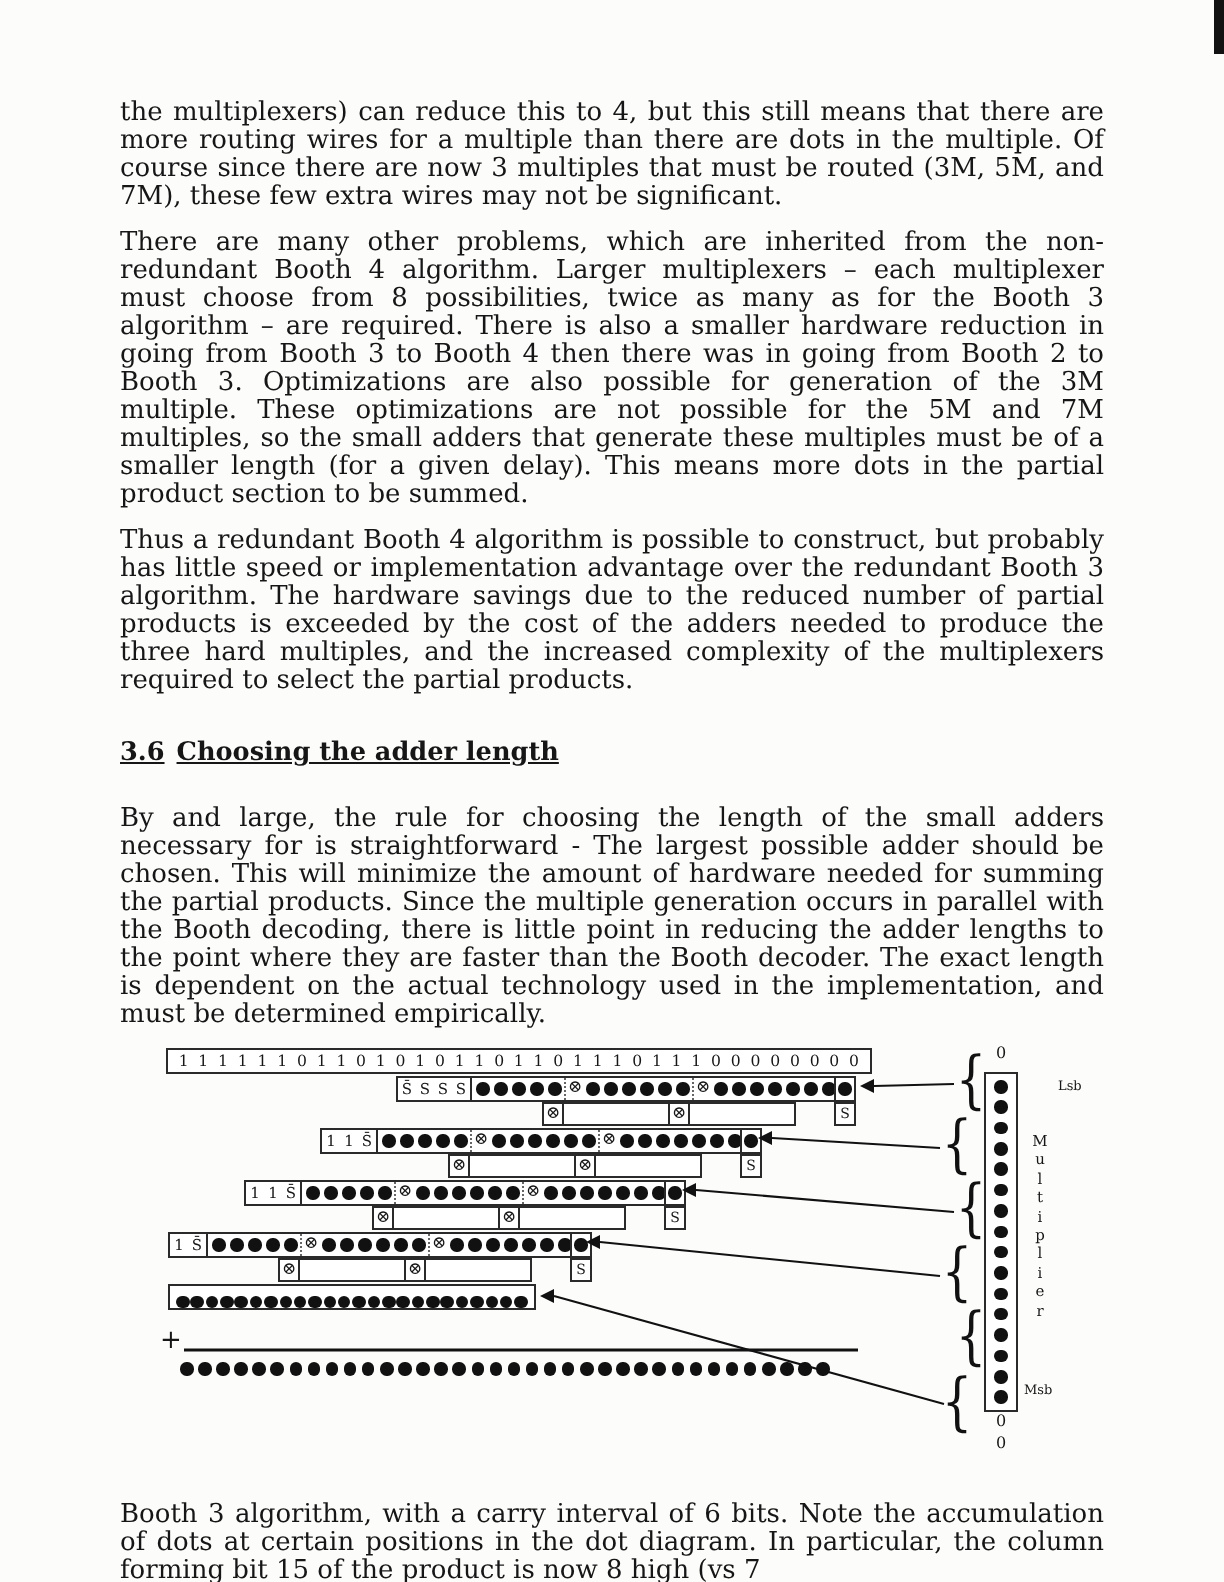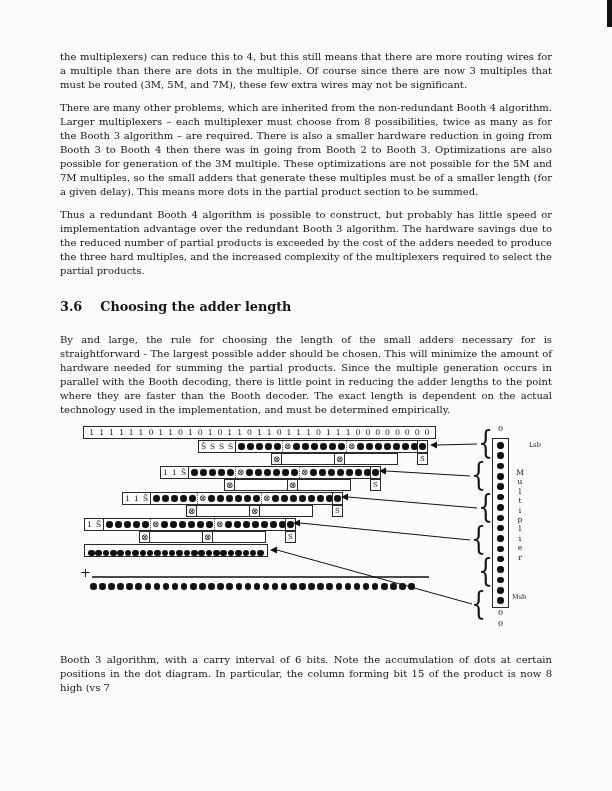--- a/index.html
+++ b/index.html
@@ -1,21 +1,21 @@
 <!DOCTYPE html>
 <html><head>
 <meta charset="utf-8">
 <style>
   html,body{margin:0;padding:0;background:#e8e8e8;}
   .page{position:relative;width:612px;height:791px;margin:0 auto;background:#fcfcfb;
         overflow:hidden;font-family:"DejaVu Serif",serif;color:#161616;}
   .scanmark{position:absolute;top:0;right:0;width:5px;height:27px;background:#121212;}
   .content{position:absolute;left:60px;top:50px;width:492px;}
-  .content p{margin:0 0 9px 0;font-size:10px;line-height:14px;text-align:justify;}
-  h2.sect{font-size:12.8px;font-weight:bold;margin:21px 0 19px 0;display:flex;gap:18px;}
+  .content p{margin:0 0 9px 0;font-size:13px;line-height:14px;text-align:justify;}
+  h2.sect{font-size:12.8px;font-weight:bold;margin:21px 0 19px 0;display:flex;gap:6px;text-decoration:underline;}
   .caption{text-align:center;font-size:10.6px;margin-top:7px;}
   
   .fig{position:relative;height:216px;margin:5px 0 0 20px;font-family:"DejaVu Serif",serif;}
   .fbox{position:absolute;box-sizing:border-box;border:1px solid #2a2a2a;background:#fff;
         display:flex;align-items:center;}
   .cell{flex:0 0 9px;width:9px;height:11px;display:flex;align-items:center;justify-content:center;
         font-size:7.5px;line-height:11px;}
   .bitcell{flex:0 0 9.6px;width:9.6px;text-align:center;font-size:7.8px;line-height:11px;}
   .dot{width:6.5px;height:6.5px;border-radius:50%;background:#111;display:inline-block;}
   .xsym{font-size:8.5px;line-height:9px;}

